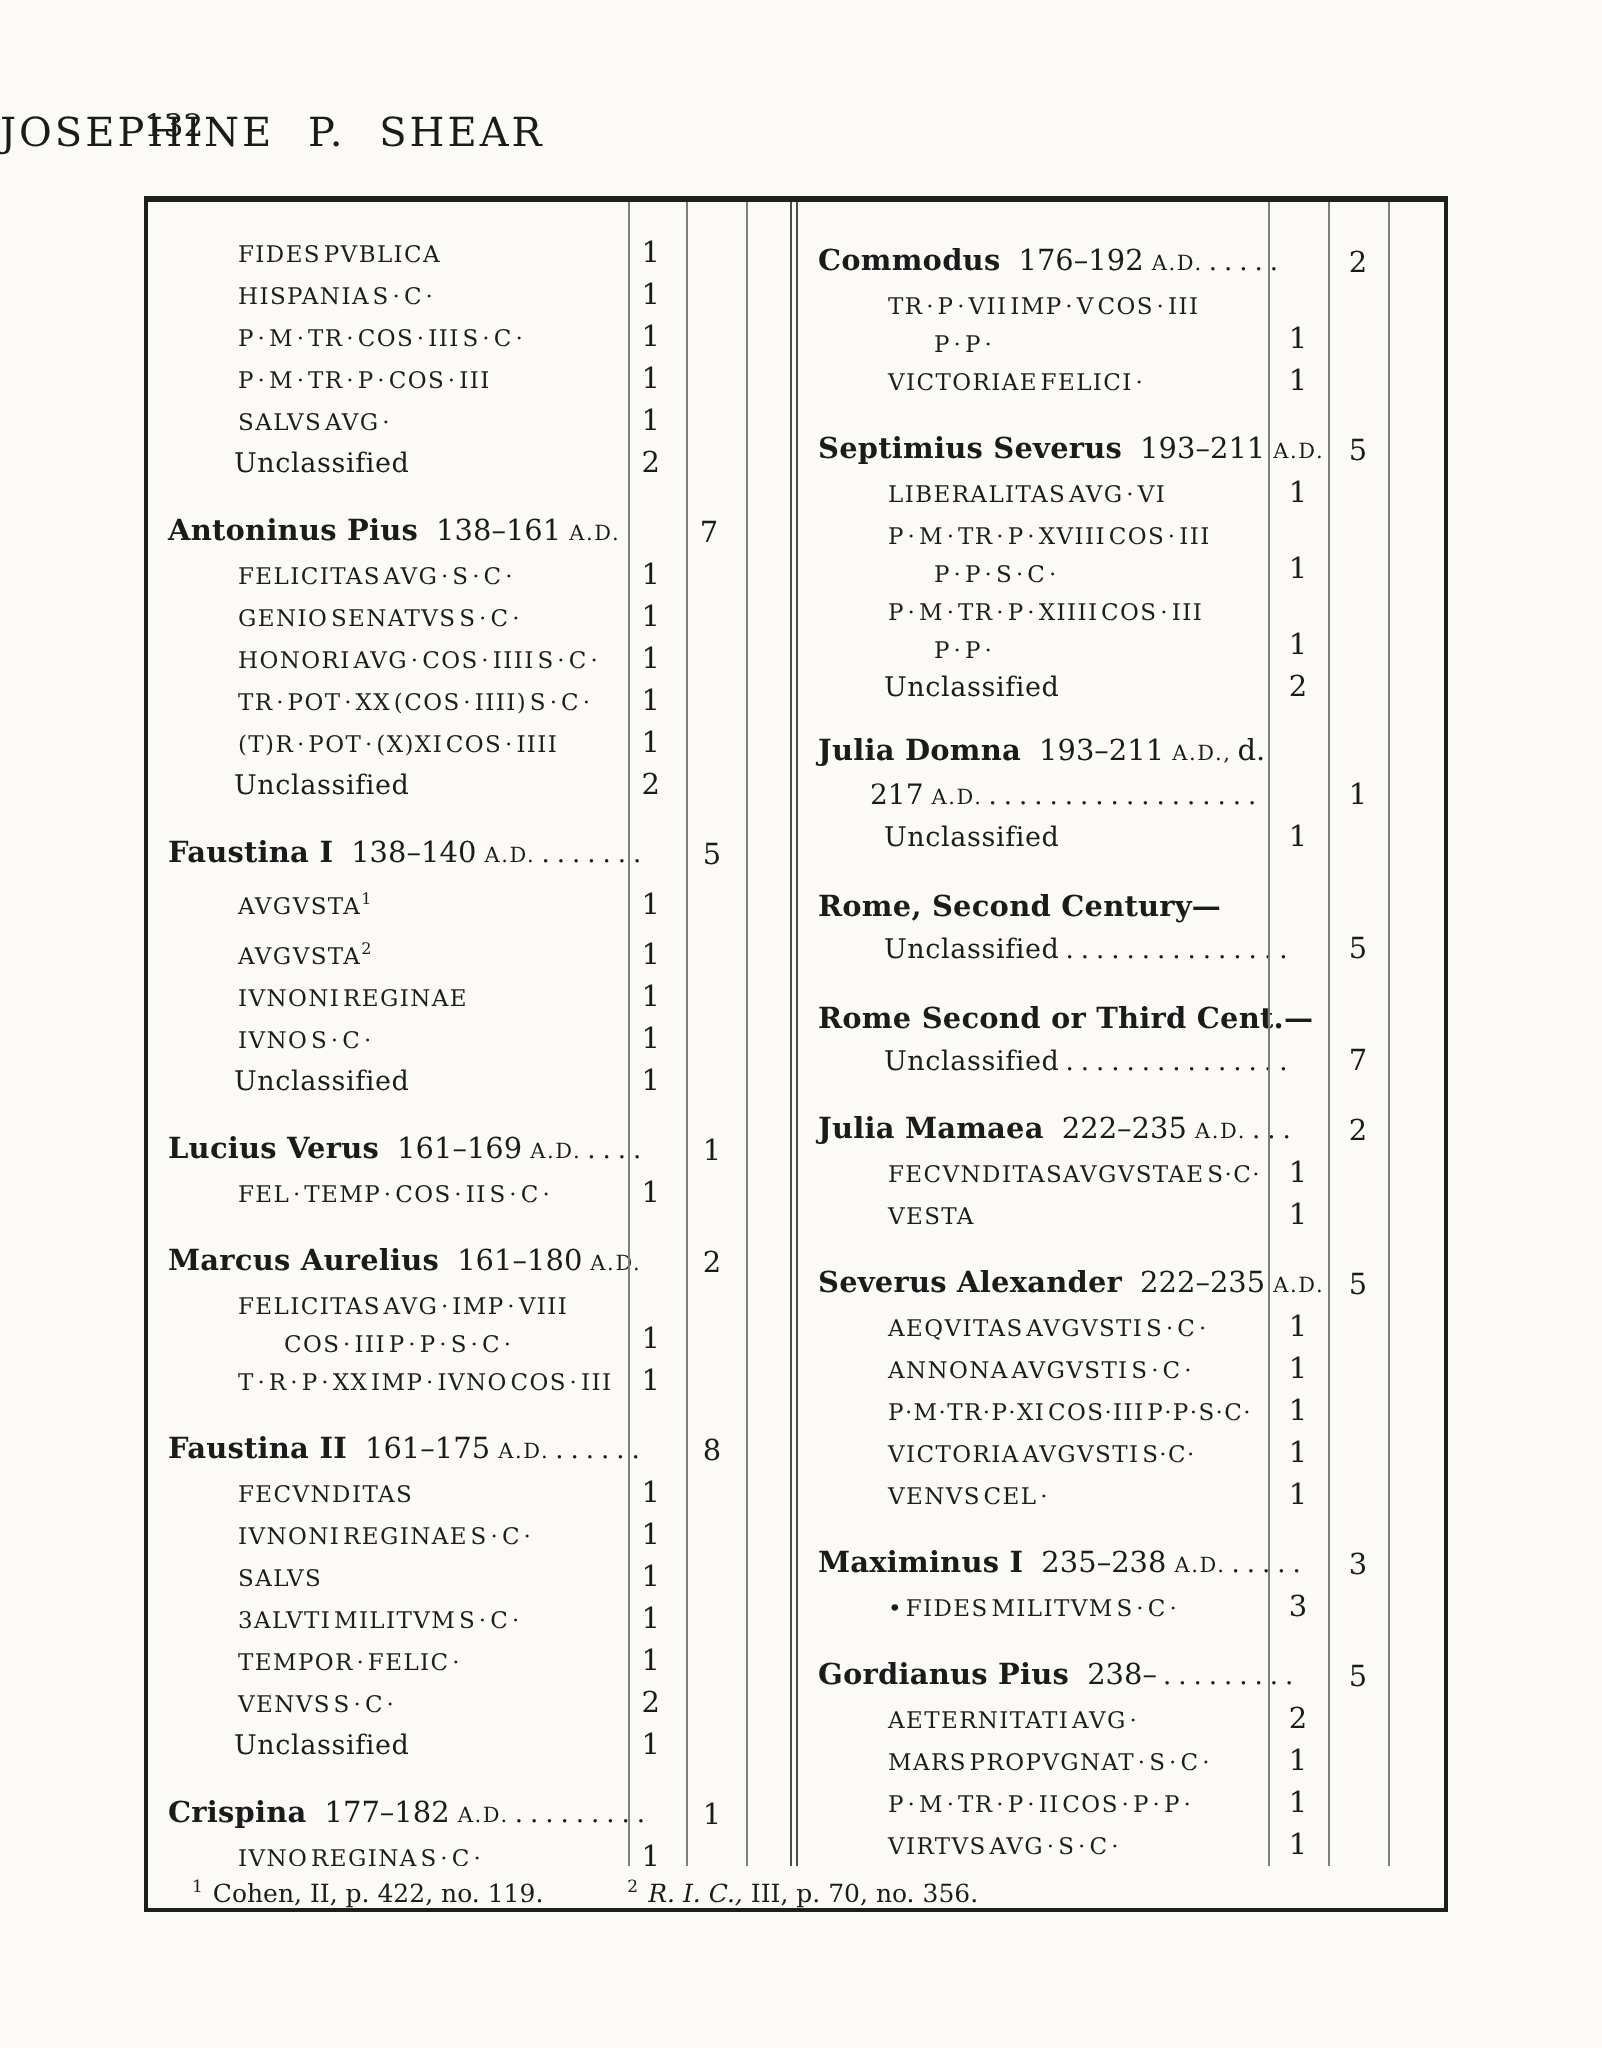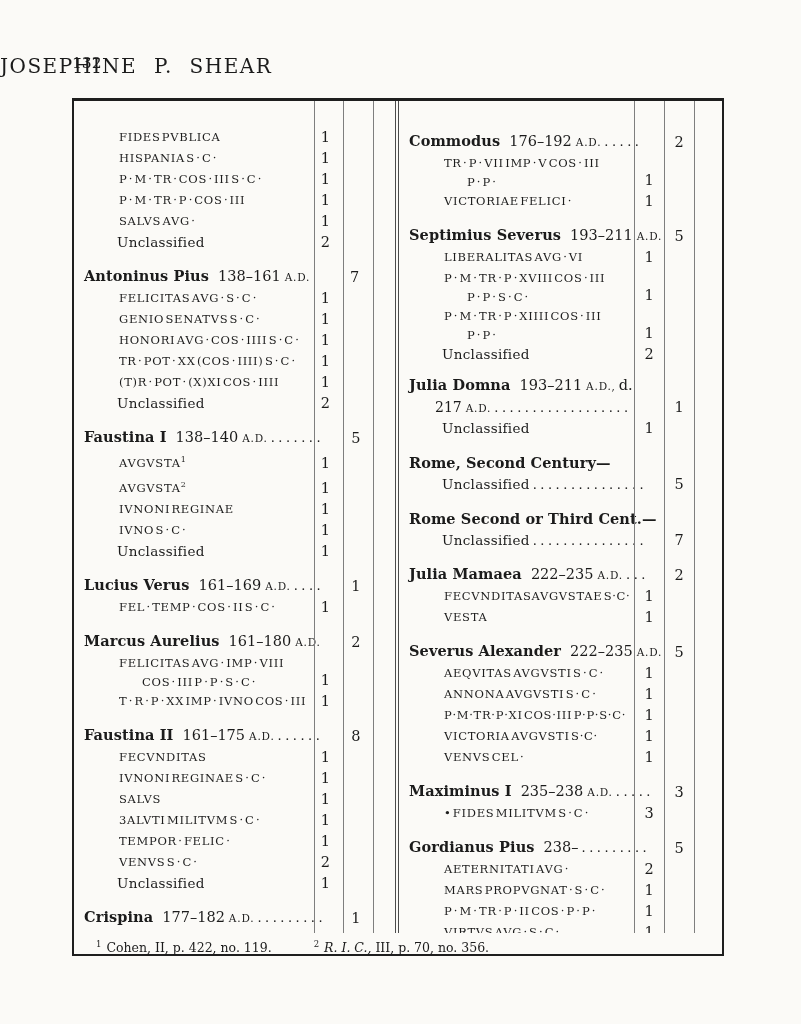--- a/index.html
+++ b/index.html
@@ -11,21 +11,21 @@
   
   .page-header{position:absolute;top:54px;left:0;width:662px;height:22px;}
   .page-number{position:absolute;left:72px;top:0;font-size:15.5px;}
   .running-title{font-size:20px;letter-spacing:1.5px;word-spacing:9px;}
   
   .page-box{
     position:absolute;left:72px;top:98px;width:652px;height:858px;
     border:2px solid #1e1e1e;border-top-width:3px;box-sizing:border-box;
   }
   .table-body{display:flex;height:832px;overflow:hidden;}
-  .half{position:relative;height:832px;padding-top:26px;box-sizing:border-box;}
+  .half{position:relative;height:832px;padding-top:16px;box-sizing:border-box;}
   .half-left{width:325px;border-right:4px double #4b4b4b;}
   .half-right{width:319px;}
   .vl{position:absolute;top:0;height:832px;width:1px;background:#7e7e7e;}
   .half-left .vl1{left:240px}.half-left .vl2{left:269px}.half-left .vl3{left:299px}
   .half-right .vl1{left:235px}.half-right .vl2{left:265px}.half-right .vl3{left:295px}
   
   .row{display:flex;align-items:flex-end;min-height:21px;}
   .hrow{min-height:26px;}
   .row-spacer{height:9px;}
   .cell-desc{box-sizing:border-box;}

